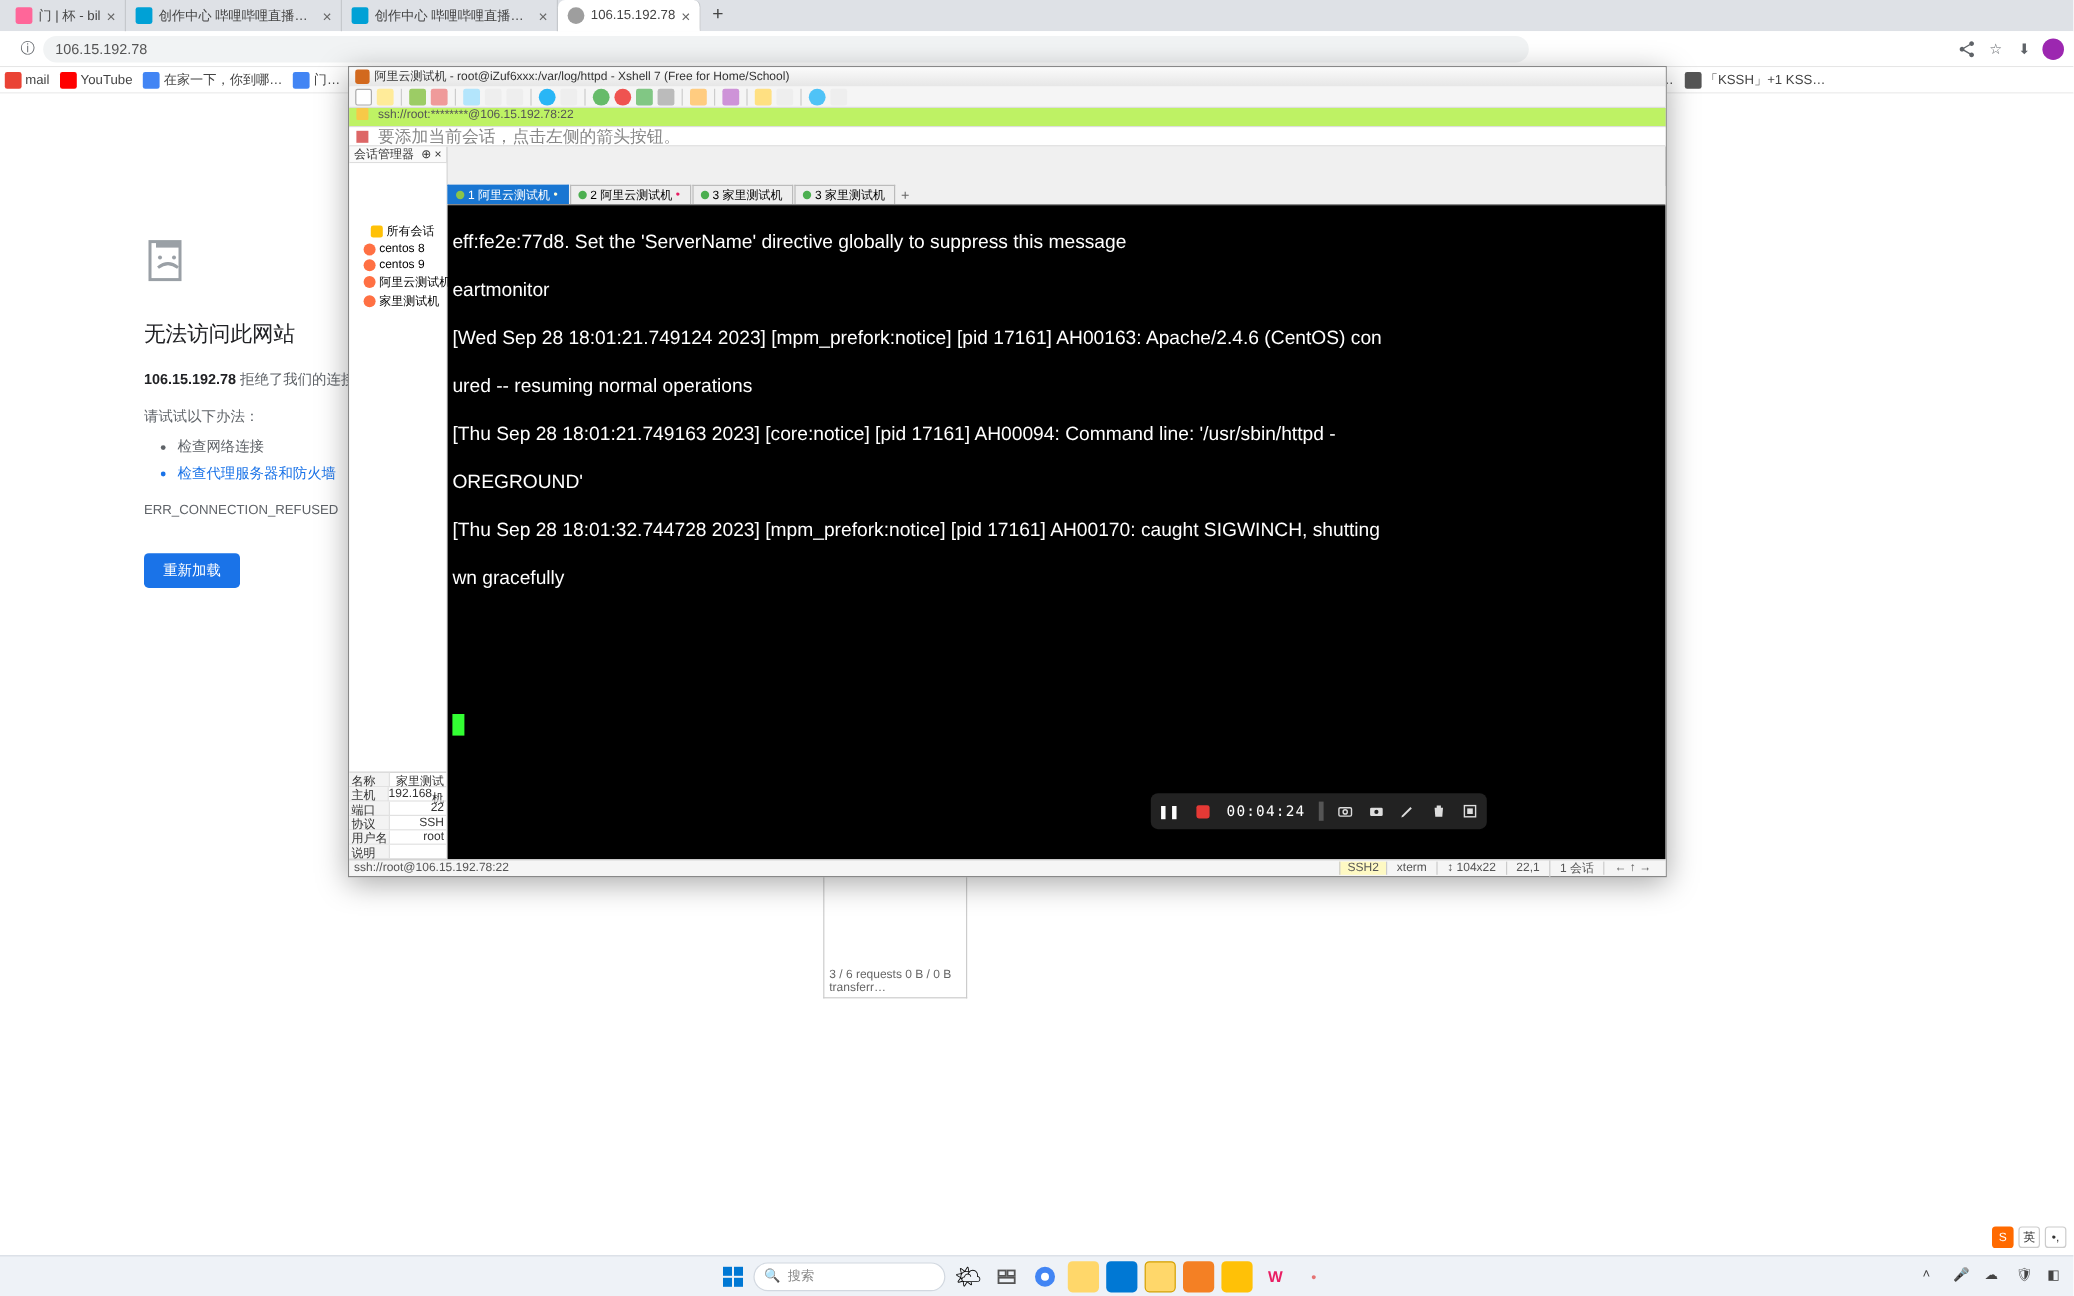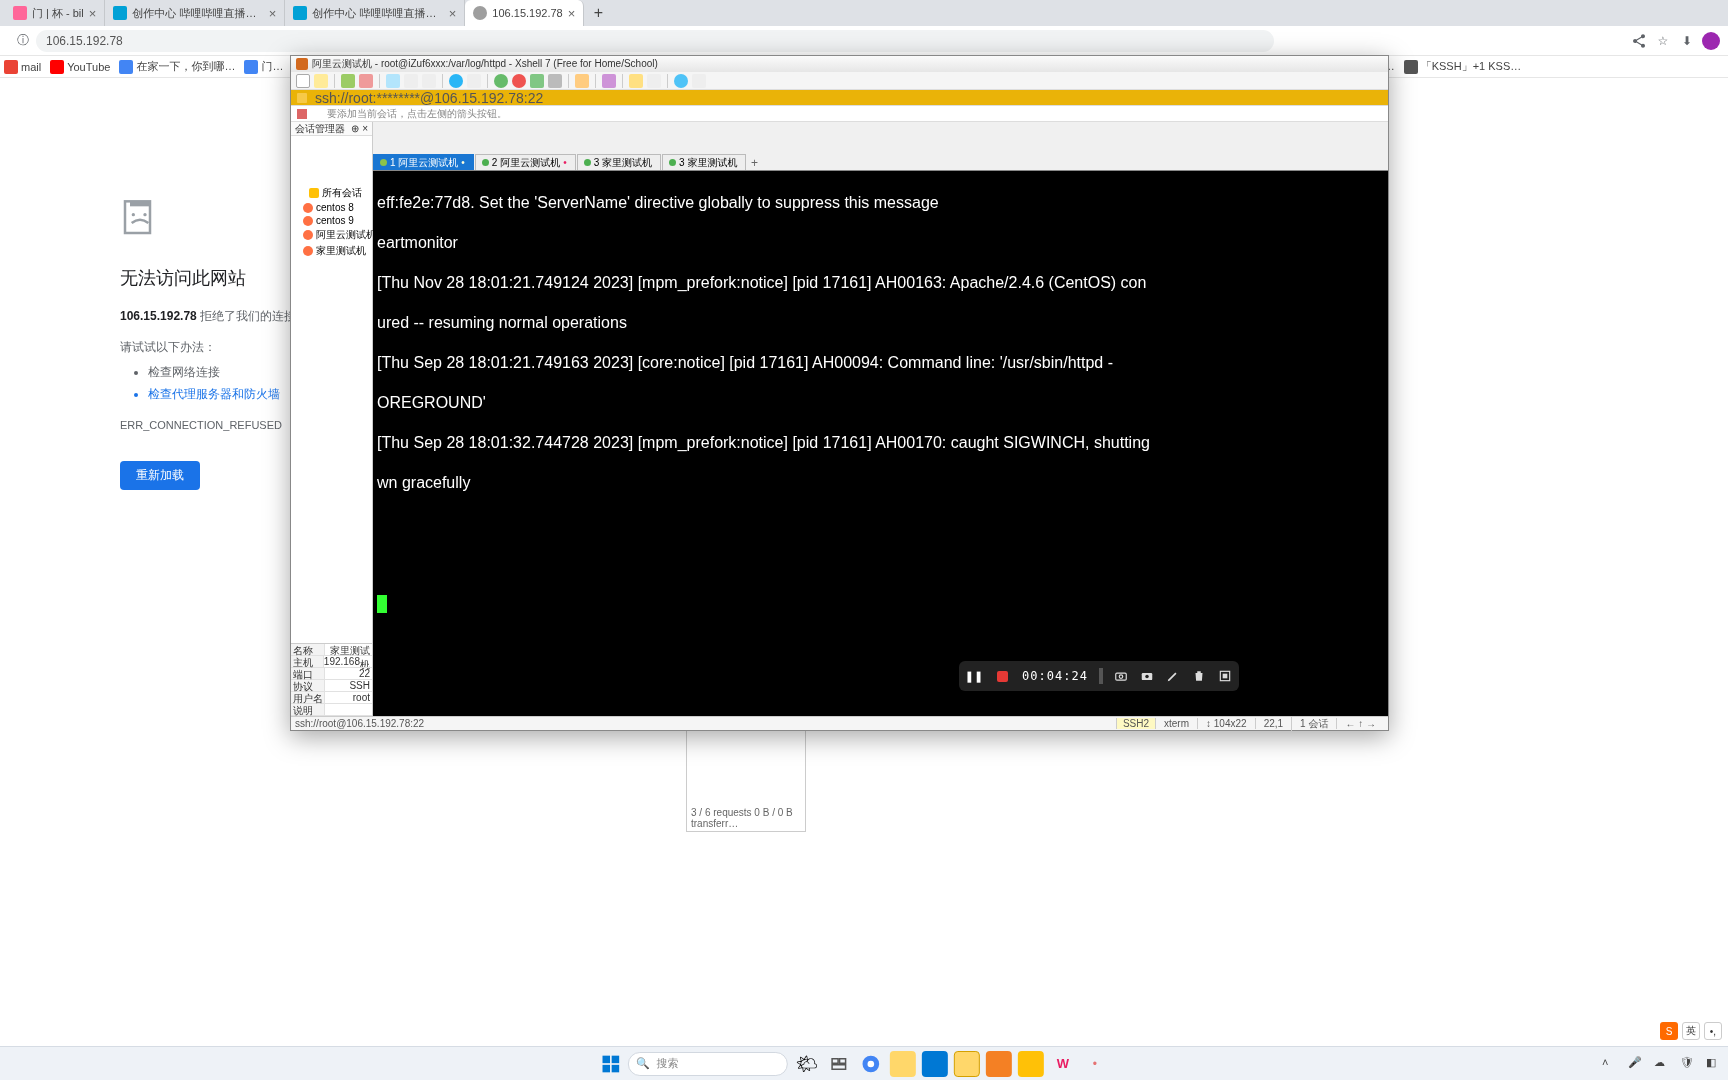--- a/index.html
+++ b/index.html
@@ -45,24 +45,24 @@
 .xshell-title { height:16px; background:linear-gradient(#fbfbfb,#e6e6e6); display:flex; align-items:center; padding:0 5px; font-size:10px; color:#333; gap:4px; }
 .xshell-title .xi { width:12px; height:12px; background:#d2691e; border-radius:2px; flex-shrink:0; }
 
 .xshell-menu { height:16px; background:#f5f5f5; display:flex; align-items:center; gap:2px; padding:0 5px; font-size:10px; color:#333; border-bottom:1px solid #ddd; }
 .xshell-menu span { padding:0 3px; }
 
 .xshell-toolbar { height:18px; background:#f5f5f5; display:flex; align-items:center; gap:4px; padding:0 5px; border-bottom:1px solid #ddd; }
 .xshell-toolbar .tb { width:14px; height:14px; border-radius:2px; display:inline-block; }
 .xshell-toolbar .sep { width:1px; height:14px; background:#ccc; margin:0 2px; }
 
-.xshell-addr { height:16px; background:#eab308; border-bottom:1px solid #ddd; display:flex; align-items:center; padding:0 6px; font-size:14px; color:#555; gap:4px; }
+.xshell-addr { height:16px; background:#bef264; border-bottom:1px solid #ddd; display:flex; padding:0 6px; font-size:10px; color:#555; gap:4px; }
 .xshell-addr .lock { width:10px; height:10px; background:#f7c948; border-radius:1px; }
 
-.xshell-tip { height:16px; background:#fff; border-bottom:1px solid #ddd; padding:0 6px; display:flex; align-items:center; font-size:10px; color:#888; gap:20px; }
+.xshell-tip { height:16px; background:#fff; border-bottom:1px solid #ddd; padding:0 6px; display:flex; align-items:center; font-size:14px; color:#888; gap:8px; }
 .xshell-tip .flag { width:10px; height:10px; background:#d66; }
 
 .xshell-body { flex:1; display:flex; overflow:hidden; }
 
 .xshell-side { width:82px; background:#fafafa; border-right:1px solid #ccc; display:flex; flex-direction:column; font-size:10px; }
 .xshell-side .treehdr { height:14px; display:flex; align-items:center; padding:0 4px; border-bottom:1px solid #ddd; color:#333; justify-content:space-between; }
 .xshell-side .tree { flex:1; padding:3px 0; background:#fff; }
 .xshell-side .tnode { padding:1px 2px 1px 12px; display:flex; align-items:center; gap:3px; white-space:nowrap; }
 .xshell-side .tnode.root { padding-left:18px;margin-top:46px; }
 .xshell-side .ticon { width:10px; height:10px; border-radius:2px; flex-shrink:0; }
@@ -370,21 +370,21 @@
           </div>
         <div class="xshell-tab">
             <span class="dot"></span>
             <span>3 家里测试机</span>
           </div>
         <div class="add">+</div>
       </div>
       <div class="term">
 <span style="display: block;">eff:fe2e:77d8. Set the 'ServerName' directive globally to suppress this message</span>
 <span style="display: block;">eartmonitor</span>
-<span style="display: block;">[Thu Nov 28 18:01:21.749124 2023] [mpm_prefork:notice] [pid 17161] AH00163: Apache/2.4.6 (CentOS) con</span>
+<span style="display: block;">[Wed Sep 28 18:01:21.749124 2023] [mpm_prefork:notice] [pid 17161] AH00163: Apache/2.4.6 (CentOS) con</span>
 <span style="display: block;">ured -- resuming normal operations</span>
 <span style="display: block;">[Thu Sep 28 18:01:21.749163 2023] [core:notice] [pid 17161] AH00094: Command line: '/usr/sbin/httpd -</span>
 <span style="display: block;">OREGROUND'</span>
 <span style="display: block;">[Thu Sep 28 18:01:32.744728 2023] [mpm_prefork:notice] [pid 17161] AH00170: caught SIGWINCH, shutting</span>
 <span style="display: block;">wn gracefully</span>
         <div class="cursor" style="left:4px;top:424px"></div>
       </div>
     </div>
   </div>
   <div class="xshell-status">

